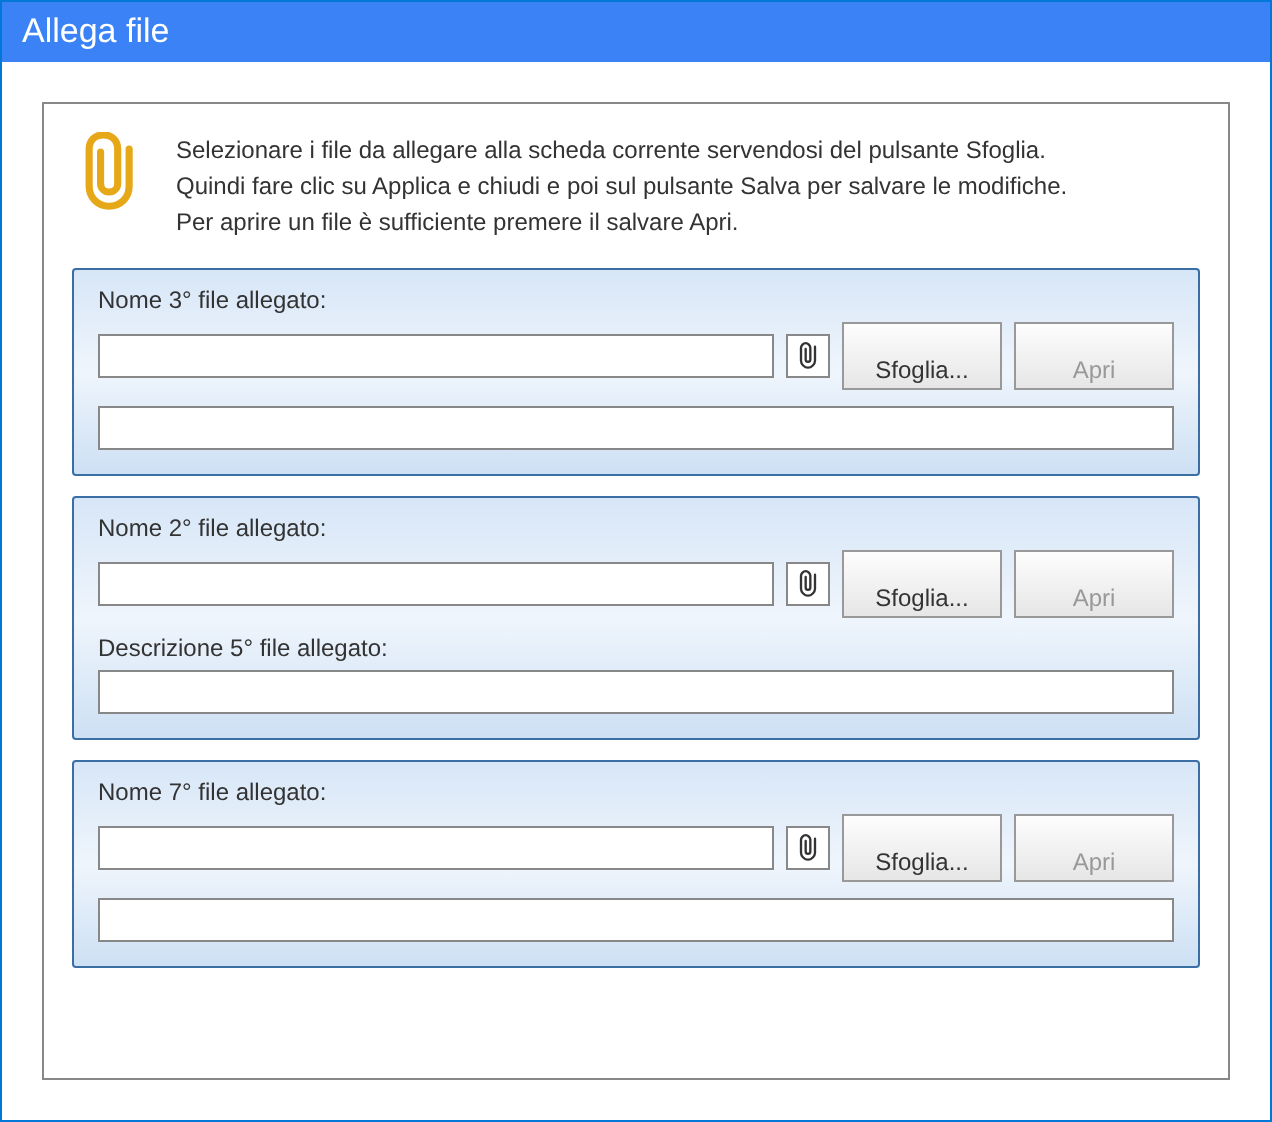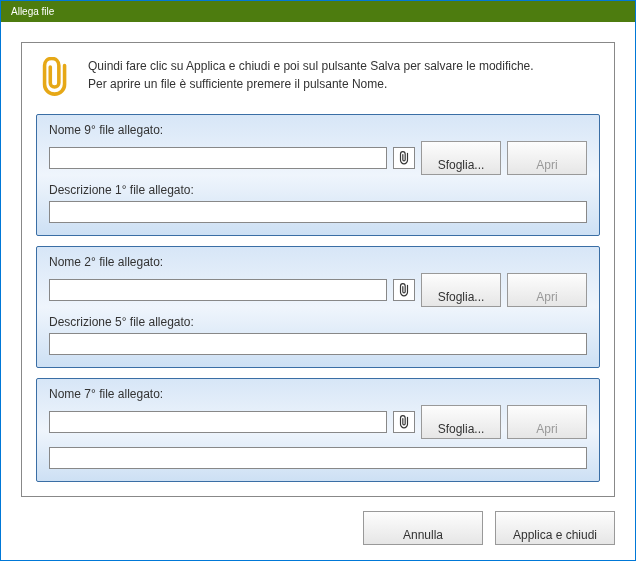--- a/index.html
+++ b/index.html
@@ -13,24 +13,24 @@
     }
     .window {
       width: 636px;
       height: 561px;
       background: #fff;
       border: 1px solid #0078d7;
       display: flex;
       flex-direction: column;
     }
     .titlebar {
-      background: #4d7c0f;
+      background: #3b82f6;
       color: #fff;
       padding: 5px 10px;
-      font-size: 10px;
+      font-size: 17px;
     }
     .content {
       flex: 1;
       padding: 20px;
       display: flex;
       flex-direction: column;
     }
     .panel {
       border: 1px solid #888;
       padding: 10px 14px 14px 14px;
@@ -127,39 +127,39 @@
   <div class="content">
     <div class="panel">
 
       <div class="header-row">
         <div class="clip-icon">
           <svg viewBox="0 0 24 28">
             <path d="M18 6 L18 19 C18 23 15 26 11 26 C7 26 4 23 4 19 L4 6 C4 3 6 1 9 1 C12 1 14 3 14 6 L14 18 C14 19.7 12.7 21 11 21 C9.3 21 8 19.7 8 18 L8 7" fill="none" stroke="#e6a817" stroke-width="2.5" stroke-linecap="round"></path>
           </svg>
         </div>
         <div class="instructions">
+          <div>Selezionare i file da allegare alla scheda corrente servendosi del pulsante Sfoglia.</div>
           <div>Quindi fare clic su Applica e chiudi e poi sul pulsante Salva per salvare le modifiche.</div>
-          <div>Per aprire un file è sufficiente premere il pulsante Nome.</div>
+          <div>Per aprire un file è sufficiente premere il salvare Apri.</div>
         </div>
       </div>
 
       <div class="file-group">
-        <span class="label">Nome 9° file allegato:</span>
+        <span class="label">Nome 3° file allegato:</span>
         <div class="name-row">
           <input type="text" class="text-input name-input" value="" style="">
           <div class="clip-small">
             <svg viewBox="0 0 24 24">
                 <path d="M18 4 L18 16 C18 19 15 22 12 22 C9 22 6 19 6 16 L6 5 C6 3 8 1 10 1 C12 1 14 3 14 5 L14 15 C14 16.1 13.1 17 12 17 C10.9 17 10 16.1 10 15 L10 6" fill="none" stroke="#333" stroke-width="2" stroke-linecap="round"></path>
               </svg>
           </div>
           <button class="btn">Sfoglia...</button>
           <button class="btn" disabled="">Apri</button>
         </div>
         <div class="spacer-desc"></div>
-        <span class="label">Descrizione 1° file allegato:</span>
         <input type="text" class="text-input desc-input" value="" style="">
       </div>
 
       <div class="file-group">
         <span class="label">Nome 2° file allegato:</span>
         <div class="name-row">
           <input type="text" class="text-input name-input" value="" style="">
           <div class="clip-small">
             <svg viewBox="0 0 24 24">
                 <path d="M18 4 L18 16 C18 19 15 22 12 22 C9 22 6 19 6 16 L6 5 C6 3 8 1 10 1 C12 1 14 3 14 5 L14 15 C14 16.1 13.1 17 12 17 C10.9 17 10 16.1 10 15 L10 6" fill="none" stroke="#333" stroke-width="2" stroke-linecap="round"></path>
@@ -184,18 +184,14 @@
           </div>
           <button class="btn">Sfoglia...</button>
           <button class="btn" disabled="">Apri</button>
         </div>
         <div class="spacer-desc"></div>
         <input type="text" class="text-input desc-input" value="" style="">
       </div>
 
     </div>
 
-    <div class="button-bar">
-      <button class="btn">Annulla</button>
-      <button class="btn">Applica e chiudi</button>
-    </div>
   </div>
 </div>
 
 </body></html>

